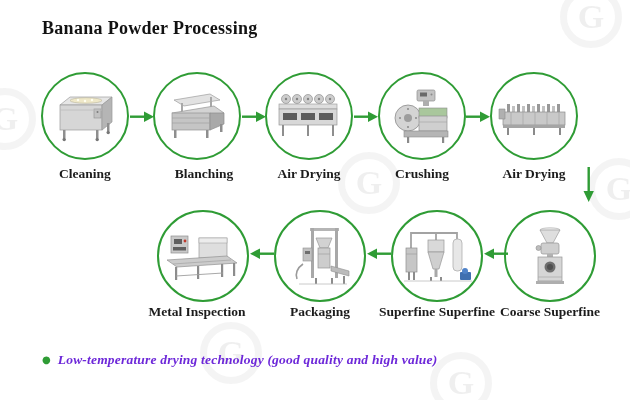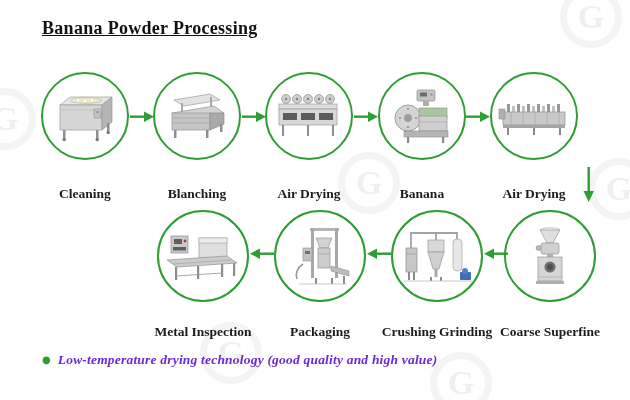--- a/index.html
+++ b/index.html
@@ -12,40 +12,38 @@
     overflow: hidden;
     font-family: "Liberation Serif", serif;
   }
   .page-title {
     position: absolute;
     left: 42px;
     top: 18px;
     font: 700 18px "Liberation Serif", serif;
     color: #121212;
     letter-spacing: 0.3px;
-    text-decoration: underline;
   }
   .step-circle {
     position: absolute;
     border: 2px solid #2f9c35;
     border-radius: 50%;
     background: #ffffff;
     display: flex;
     align-items: center;
     justify-content: center;
   }
   .step-circle.top { width: 88px; height: 88px; top: 72px; }
   .step-circle.bottom { width: 92px; height: 92px; top: 210px; }
   .step-label {
     position: absolute;
     width: 130px;
     text-align: center;
     font: 600 13.5px "Liberation Serif", serif;
     color: #1c1c1c;
-    margin-top: 20px;
   }
   .step-label.top { top: 166px; }
   .step-label.bottom { top: 304px; }
   .arrow { position: absolute; fill: #2f9c35; }
   .footnote {
     position: absolute;
     left: 42px;
     top: 352px;
     display: flex;
     align-items: center;
@@ -125,21 +123,21 @@
       <polygon points="12,25 54,18 64,25 22,32" fill="#d3d3d3" stroke="#979797" stroke-width="0.7"></polygon>
       <rect x="12" y="25" width="38" height="17" fill="#c5c5c5" stroke="#939393" stroke-width="0.7"></rect>
       <polygon points="50,25 64,25 64,36 50,42" fill="#a9a9a9" stroke="#8e8e8e" stroke-width="0.7"></polygon>
       <line x1="12" y1="30" x2="50" y2="30" stroke="#a0a0a0" stroke-width="0.7"></line>
       <line x1="12" y1="35" x2="50" y2="35" stroke="#a0a0a0" stroke-width="0.7"></line>
       <rect x="14" y="42" width="2.5" height="8" fill="#8e8e8e"></rect>
       <rect x="46" y="42" width="2.5" height="8" fill="#8e8e8e"></rect>
       <rect x="60" y="36" width="2.5" height="8" fill="#8e8e8e"></rect>
     </svg>
   </div>
-  <div class="step-label top" style="left:132px;">Blanching</div>
+  <div class="step-label top" style="left:139px;">Blanching</div>
 
   <svg class="arrow" style="left:242px; top:110px;" width="24" height="13" viewBox="0 0 24 13">
     <rect x="0" y="5.5" width="15" height="2.4"></rect>
       <polygon points="14,1.5 24,6.7 14,11.9"></polygon>
   </svg>
 
   <div class="step-circle top" style="left:265px;">
     <svg class="machine" width="74" height="56" viewBox="0 0 74 56">
       <circle cx="14" cy="11" r="4.5" fill="#cdcdcd" stroke="#8f8f8f" stroke-width="0.7"></circle>
       <circle cx="25" cy="11" r="4.5" fill="#cdcdcd" stroke="#8f8f8f" stroke-width="0.7"></circle>
@@ -181,21 +179,21 @@
         <circle cx="21" cy="40" r="1" fill="#8a8a8a"></circle>
         <circle cx="13" cy="31" r="1" fill="#8a8a8a"></circle>
       <rect x="32" y="21" width="28" height="10" fill="#a9c79c" stroke="#8c8c8c" stroke-width="0.6"></rect>
       <rect x="32" y="29" width="28" height="15" fill="#cfcfcf" stroke="#909090" stroke-width="0.7"></rect>
       <line x1="32" y1="35" x2="60" y2="35" stroke="#a6a6a6" stroke-width="0.7"></line>
       <rect x="17" y="44" width="44" height="6" fill="#b5b5b5" stroke="#8c8c8c" stroke-width="0.6"></rect>
       <rect x="20" y="50" width="2.2" height="6" fill="#8a8a8a"></rect>
       <rect x="55" y="50" width="2.2" height="6" fill="#8a8a8a"></rect>
     </svg>
   </div>
-  <div class="step-label top" style="left:357px;">Banana</div>
+  <div class="step-label top" style="left:357px;">Crushing</div>
 
   <svg class="arrow" style="left:466px; top:110px;" width="24" height="13" viewBox="0 0 24 13">
     <rect x="0" y="5.5" width="15" height="2.4"></rect>
       <polygon points="14,1.5 24,6.7 14,11.9"></polygon>
   </svg>
 
   <div class="step-circle top" style="left:490px;">
     <svg class="machine" width="74" height="50" viewBox="0 0 74 50">
       <rect x="10" y="13" width="3" height="8" fill="#989898"></rect>
         <rect x="15" y="15" width="3" height="6" fill="#c2c2c2"></rect>
@@ -261,21 +259,21 @@
       <rect x="55" y="13" width="9" height="32" rx="4" fill="#e7e7e7" stroke="#aeaeae" stroke-width="0.8"></rect>
       <rect x="62" y="46" width="11" height="8" rx="1" fill="#3f6fb0"></rect>
       <circle cx="67" cy="45" r="3" fill="#4f82c8"></circle>
       <rect x="10" y="46" width="2" height="8" fill="#8c8c8c"></rect>
       <rect x="15" y="46" width="2" height="8" fill="#8c8c8c"></rect>
       <rect x="32" y="51" width="2" height="4" fill="#8c8c8c"></rect>
       <rect x="42" y="51" width="2" height="4" fill="#8c8c8c"></rect>
       <line x1="6" y1="55" x2="74" y2="55" stroke="#bdbdbd" stroke-width="0.8"></line>
     </svg>
   </div>
-  <div class="step-label bottom" style="left:372px;">Crushing Grinding</div>
+  <div class="step-label bottom" style="left:372px;">Superfine Superfine</div>
 
   <svg class="arrow" style="left:367px; top:247px;" width="24" height="13" viewBox="0 0 24 13">
     <rect x="9" y="5.5" width="15" height="2.4"></rect>
       <polygon points="10,1.5 0,6.7 10,11.9"></polygon>
   </svg>
 
   <div class="step-circle bottom" style="left:274px;">
     <svg class="machine" width="70" height="64" viewBox="0 0 70 64">
       <rect x="25" y="4" width="29" height="3" fill="#b5b5b5"></rect>
       <rect x="26" y="4" width="3" height="50" fill="#a8a8a8"></rect>
@@ -310,20 +308,20 @@
       <rect x="10" y="21" width="13" height="3.5" fill="#606060"></rect>
       <polygon points="4,34 64,30 74,37 14,41" fill="#cccccc" stroke="#929292" stroke-width="0.7"></polygon>
       <line x1="10" y1="38" x2="68" y2="34" stroke="#a8a8a8" stroke-width="0.8"></line>
       <rect x="12" y="41" width="2.2" height="13" fill="#8c8c8c"></rect>
       <rect x="34" y="40" width="2.2" height="13" fill="#8c8c8c"></rect>
       <rect x="58" y="38" width="2.2" height="13" fill="#8c8c8c"></rect>
       <rect x="70" y="37" width="2.2" height="13" fill="#8c8c8c"></rect>
       <line x1="13" y1="50" x2="60" y2="47" stroke="#9e9e9e" stroke-width="0.9"></line>
     </svg>
   </div>
-  <div class="step-label bottom" style="left:138px;">Metal Inspection</div>
+  <div class="step-label bottom" style="left:132px;">Metal Inspection</div>
 
   <div class="footnote">
     <span class="footnote-bullet">●</span>
     <span class="footnote-text">Low-temperature drying technology (good quality and high value)</span>
   </div>
 
 </div>
 
 </body></html>

